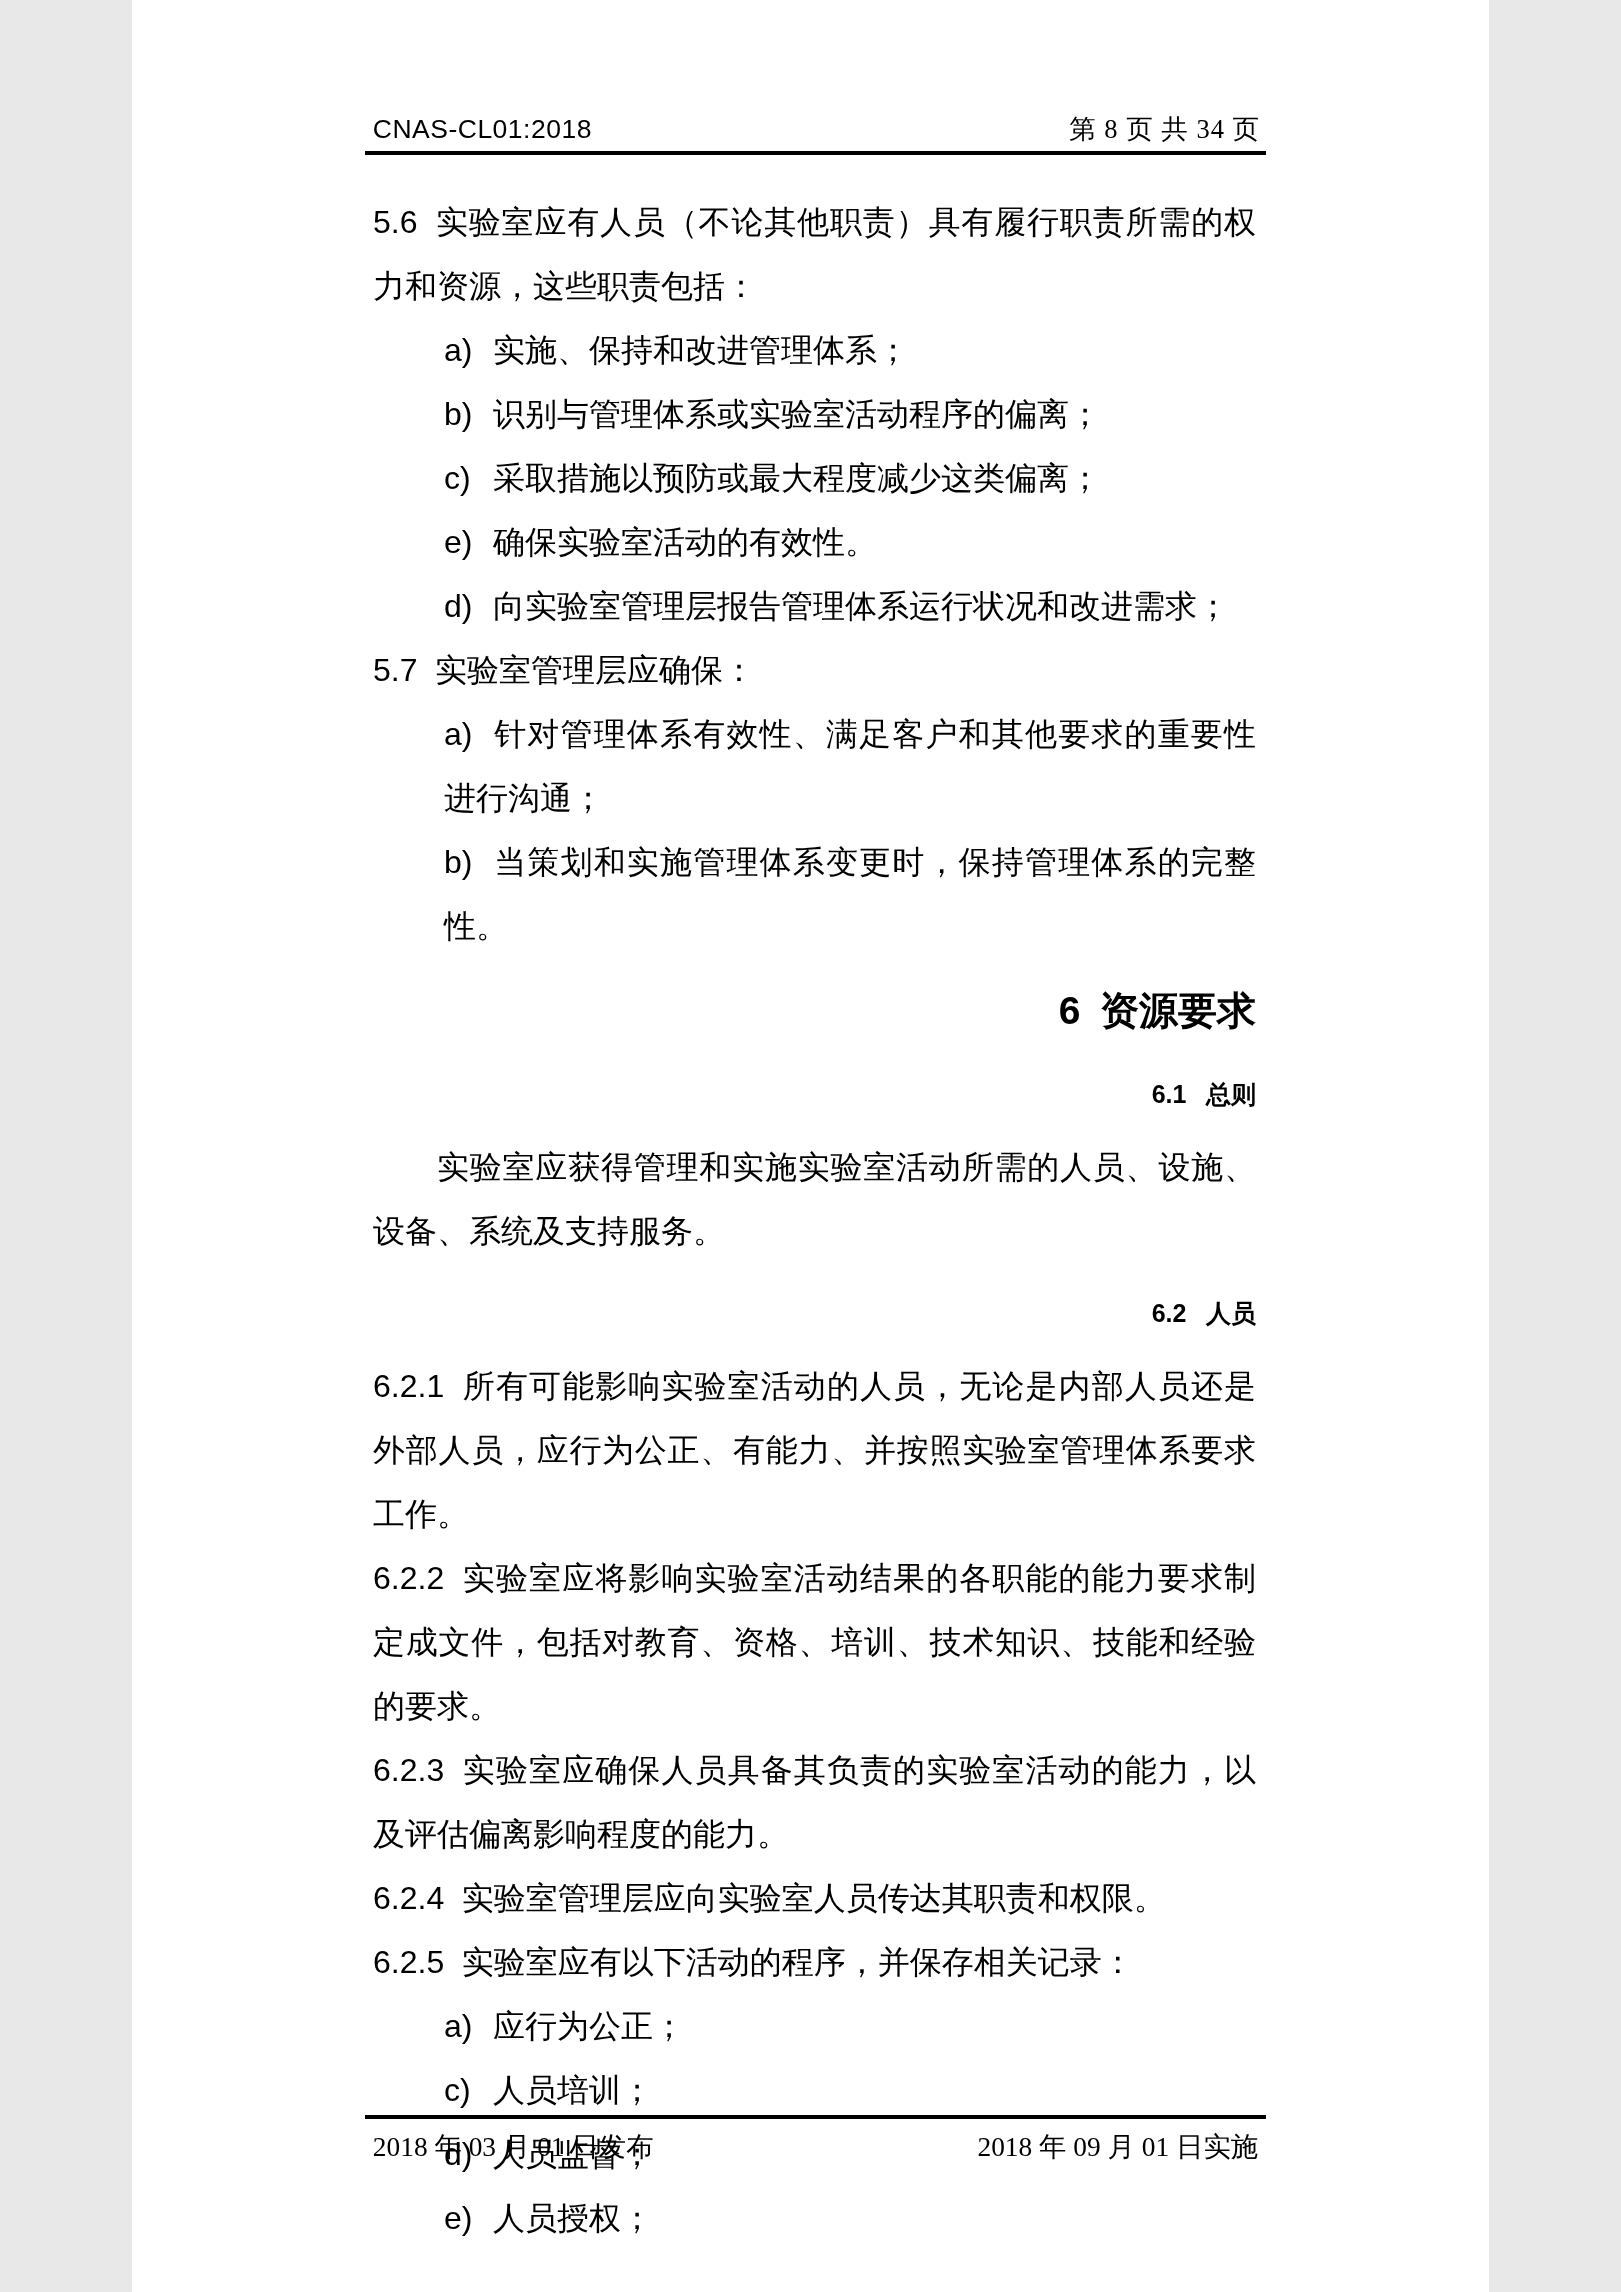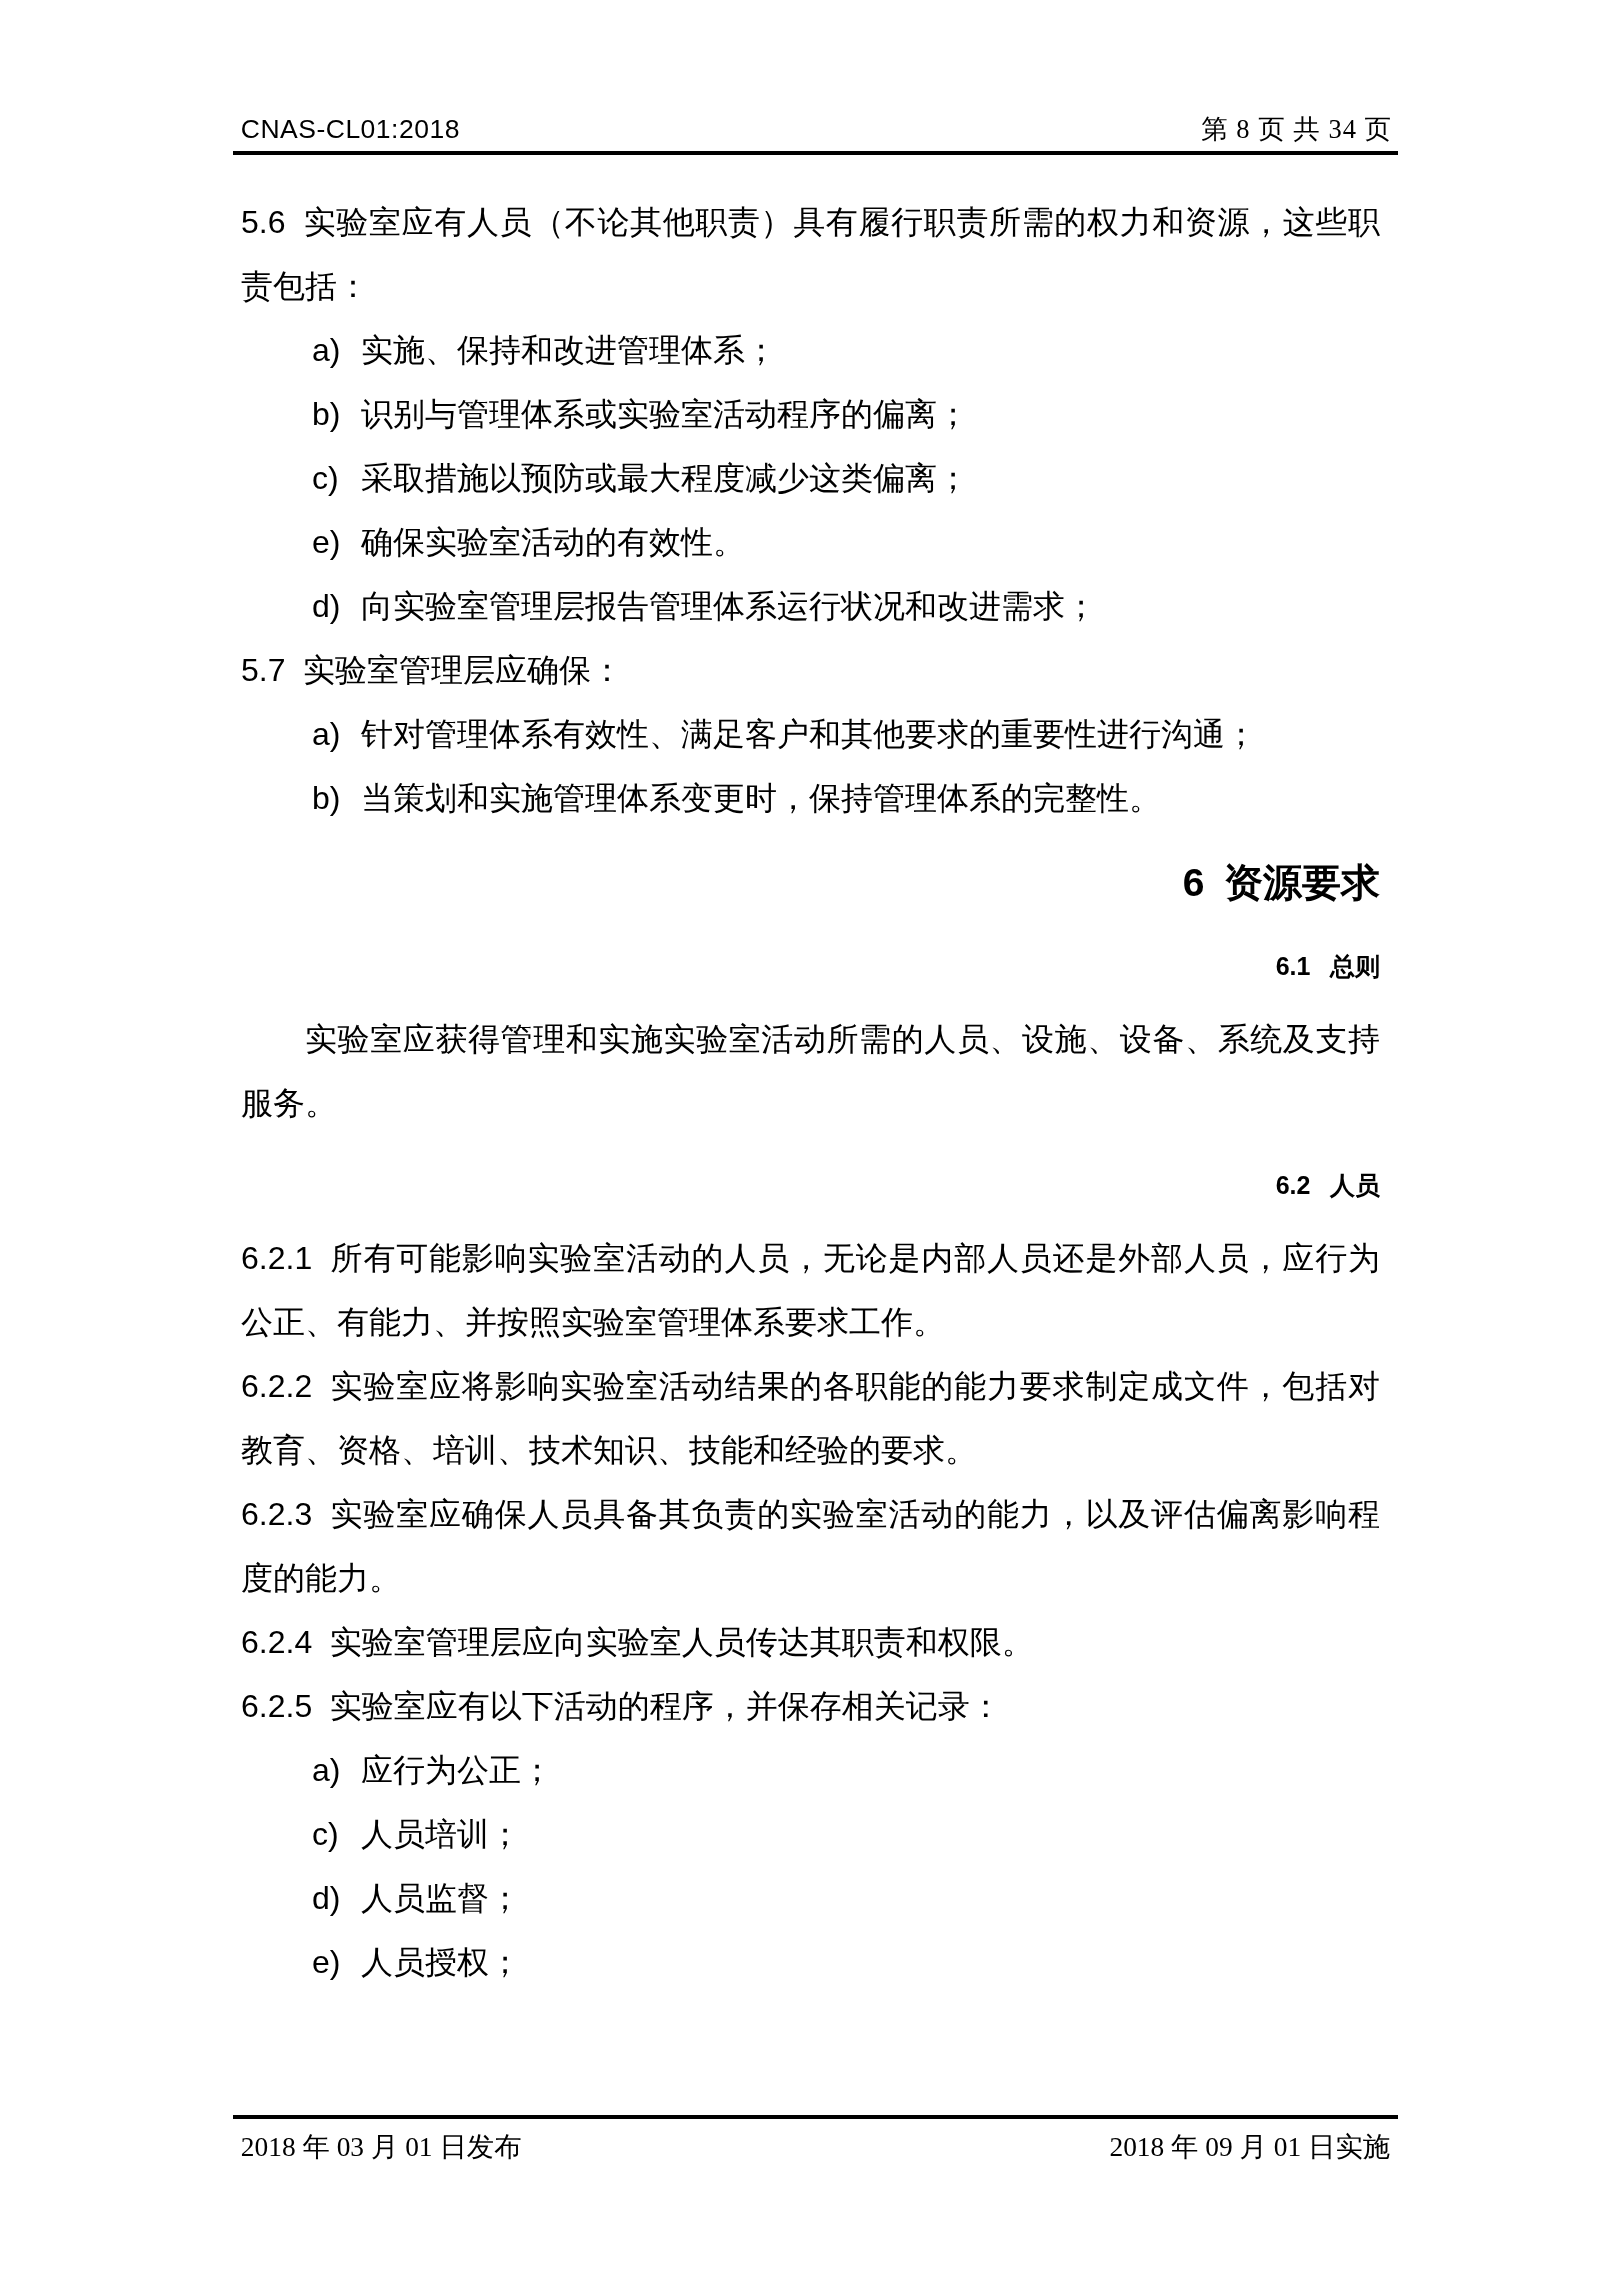--- a/index.html
+++ b/index.html
@@ -1,18 +1,18 @@
 <!DOCTYPE html>
 <html><head>
 <meta charset="utf-8">
 <style>
   html, body { margin: 0; padding: 0; background: #e8e8e8; }
   .page {
     position: relative;
-    width: 1621px;
+    width: 1357px;
     height: 2293px;
     margin: 0 auto;
     background: #ffffff;
     color: #000000;
     font-family: "Liberation Serif", serif;
     overflow: hidden;
   }
   
   .header {
     position: absolute;
@@ -27,21 +27,21 @@
     font-size: 26.5px;
     line-height: 31px;
   }
   .doc-code { font-family: "Liberation Sans", sans-serif; letter-spacing: 0.5px; }
   .page-info { letter-spacing: 1px; }
   
   .content {
     position: absolute;
     top: 190px;
     left: 241px;
-    right: 241px;
+    right: 233px;
     font-size: 32px;
     line-height: 64px;
     text-align: justify;
   }
   .content p { margin: 0; }
   .num {
     font-family: "Liberation Sans", sans-serif;
     margin-right: 17.6px;
     white-space: nowrap;
   }

